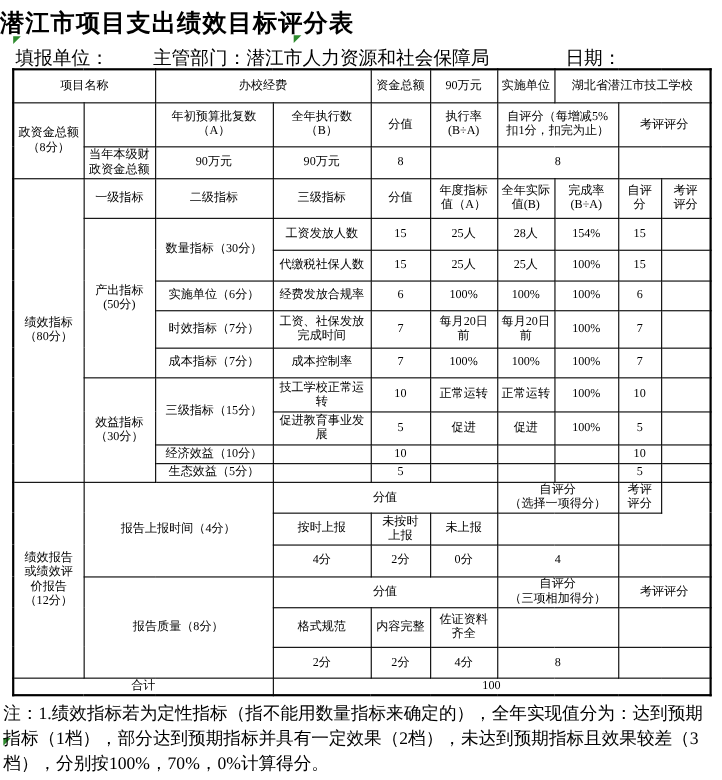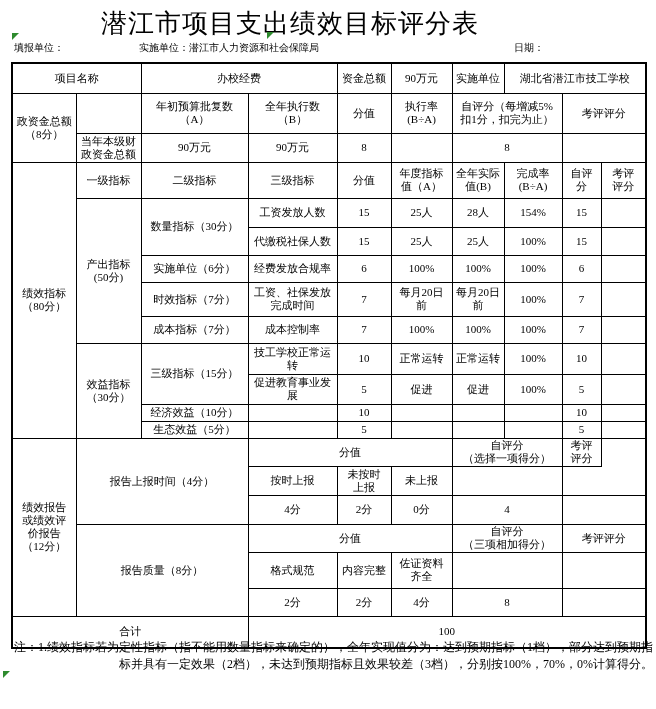--- a/index.html
+++ b/index.html
@@ -1,55 +1,55 @@
 <!DOCTYPE html>
 <html><head>
 <meta charset="utf-8">
 <style>
   html,body{margin:0;padding:0;}
   body{
     width:656px;height:709px;position:relative;background:#ffffff;color:#000;
     font-family:"Liberation Serif","DejaVu Serif",serif;
   }
   .page-title{
-    position:absolute;top:6px;left:0;width:580px;text-align:center;
-    font-size:26px;font-weight:normal;letter-spacing:1px;
-  }
-  .meta-row span{position:absolute;top:41px;font-size:10px;white-space:nowrap;}
+    position:absolute;top:6px;left:0;width:580px;
+    font-size:22px;font-weight:bold;letter-spacing:1px;
+  }
+  .meta-row span{position:absolute;top:41px;font-size:17px;white-space:nowrap;}
   .meta-unit{left:14px;}
   .meta-dept{left:139px;}
   .meta-date{left:514px;}
   table.score{
     position:absolute;left:11px;top:62px;border-collapse:collapse;table-layout:fixed;
     width:636px;border:2px solid #000;
   }
   td{
     border:1px solid #000;padding:0 2px;text-align:center;vertical-align:middle;
     font-size:11px;line-height:1.18;white-space:pre-line;overflow:hidden;
   }
-  tr.h17{height:17px;margin-left:28px;} tr.h22{height:32px;} tr.h27{height:27px;} tr.h28{height:28px;}
+  tr.h17{height:17px;margin-left:28px;} tr.h22{height:16px;} tr.h27{height:27px;} tr.h28{height:28px;}
   tr.h29{height:29px;} tr.h30{height:30px;padding-left:47px;} tr.h31{height:31px;} tr.h34{height:34px;}
   tr.h36{height:36px;} tr.h40{height:40px;}
   td.bh{border-bottom-style:hidden;}
-  .notes{position:absolute;left:3px;top:639px;width:650px;font-size:12px;line-height:1.4;text-align:right;}
+  .notes{position:absolute;left:3px;top:639px;width:650px;font-size:16px;line-height:1.4;}
   .notes p{margin:0;}
   .notes .note2{text-indent:27px;}
   .tri{position:absolute;width:0;height:0;border-top:7px solid #2e8b2e;border-right:7px solid transparent;}
   .tri1{left:12px;top:33px;}
   .tri2{left:267px;top:32px;}
   .tri3{left:3px;top:671px;}
 </style>
 </head>
 <body>
 
 <div class="page-title">潜江市项目支出绩效目标评分表</div>
 
 <div class="meta-row">
   <span class="meta-unit">填报单位：</span>
-  <span class="meta-dept">实施单位：潜江市人力资源和社会保障局</span>
+  <span class="meta-dept">主管部门：潜江市人力资源和社会保障局</span>
   <span class="meta-date">日期：</span>
 </div>
 
 <span class="tri tri1"></span>
 <span class="tri tri2"></span>
 <span class="tri tri3"></span>
 
 <table class="score">
   <colgroup>
     <col style="width:64px">

